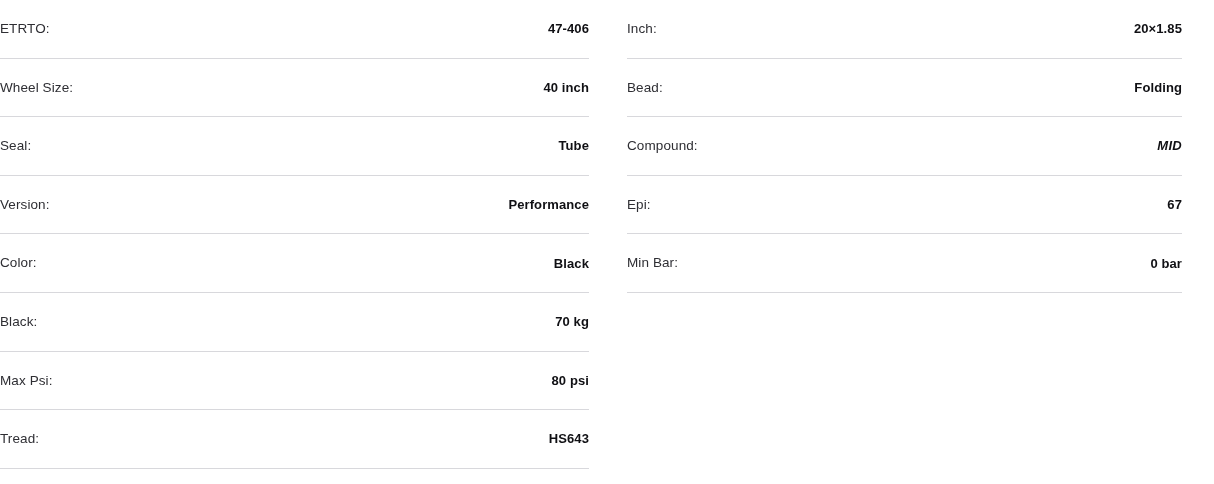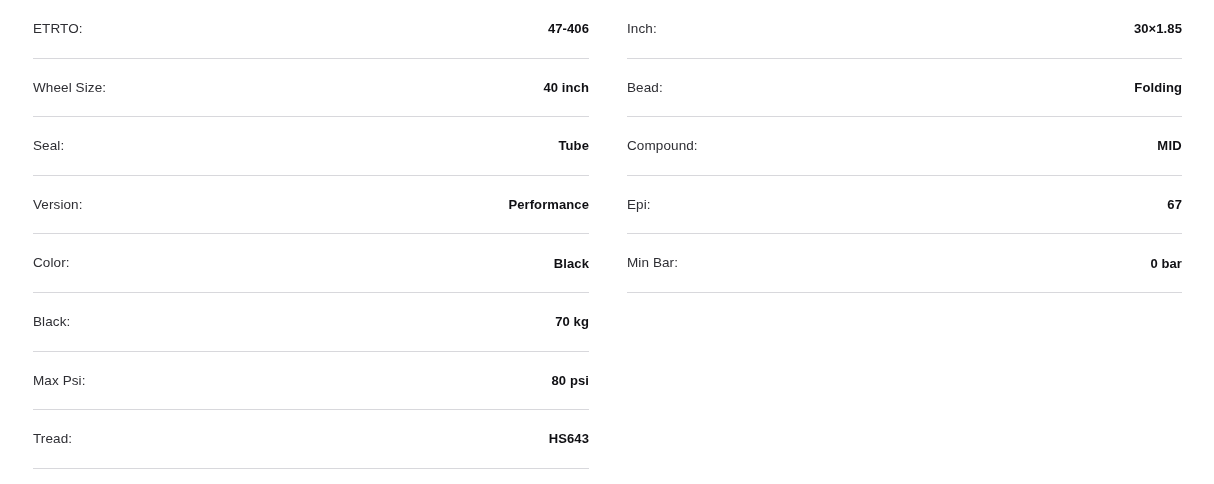--- a/index.html
+++ b/index.html
@@ -21,21 +21,20 @@
     flex-direction: row;
     align-items: flex-start;
   }
   .spec-column {
     box-sizing: border-box;
     display: flex;
     flex-direction: column;
   }
   .spec-column.left {
     width: 607px;
-    padding-left: 33px;
     padding-right: 18px;
   }
   .spec-column.right {
     width: 607px;
     padding-left: 20px;
     padding-right: 32px;
     justify-content: flex-end;
   }
   .spec-row {
     height: 58.6px;
@@ -67,20 +66,21 @@
   .spec-value {
     font-size: 13px;
     font-weight: 700;
     color: #101014;
     letter-spacing: 0.1px;
     line-height: 1;
     text-align: right;
     white-space: nowrap;
   }
   .spec-value.stylized-m {
+    font-style: italic;
     letter-spacing: 0.3px;
   }
 </style>
 </head>
 <body>
 
 <div class="spec-sheet">
 
   <div class="spec-column left">
 
@@ -123,21 +123,21 @@
       <span class="spec-label">Tread:</span>
       <span class="spec-value">HS643</span>
     </div>
 
   </div>
 
   <div class="spec-column right">
 
     <div class="spec-row">
       <span class="spec-label">Inch:</span>
-      <span class="spec-value">30×1.85</span>
+      <span class="spec-value">20×1.85</span>
     </div>
 
 
     <div class="spec-row">
       <span class="spec-label">Bead:</span>
       <span class="spec-value">Folding</span>
     </div>
 
     <div class="spec-row">
       <span class="spec-label">Compound:</span>

